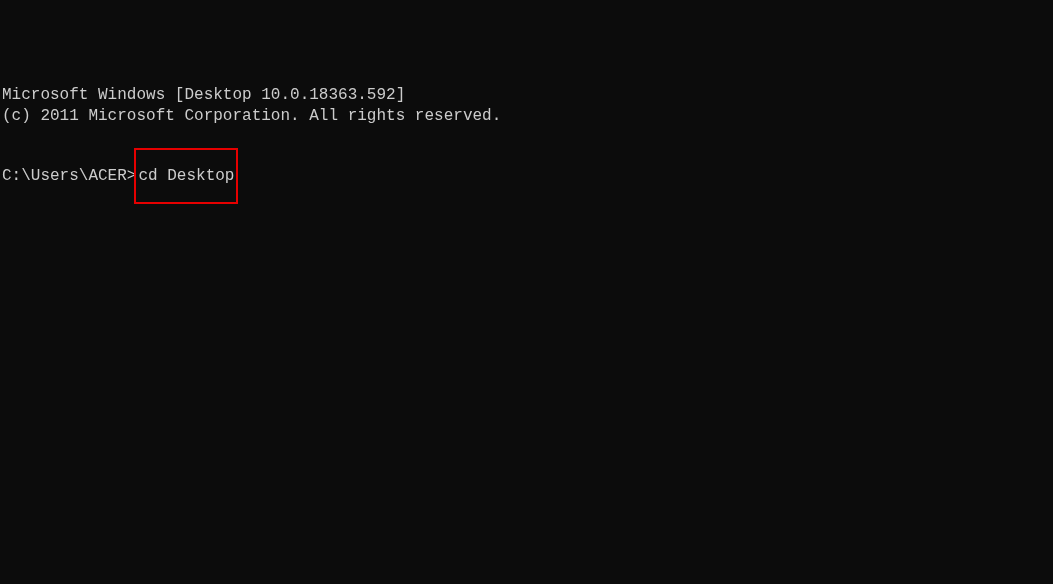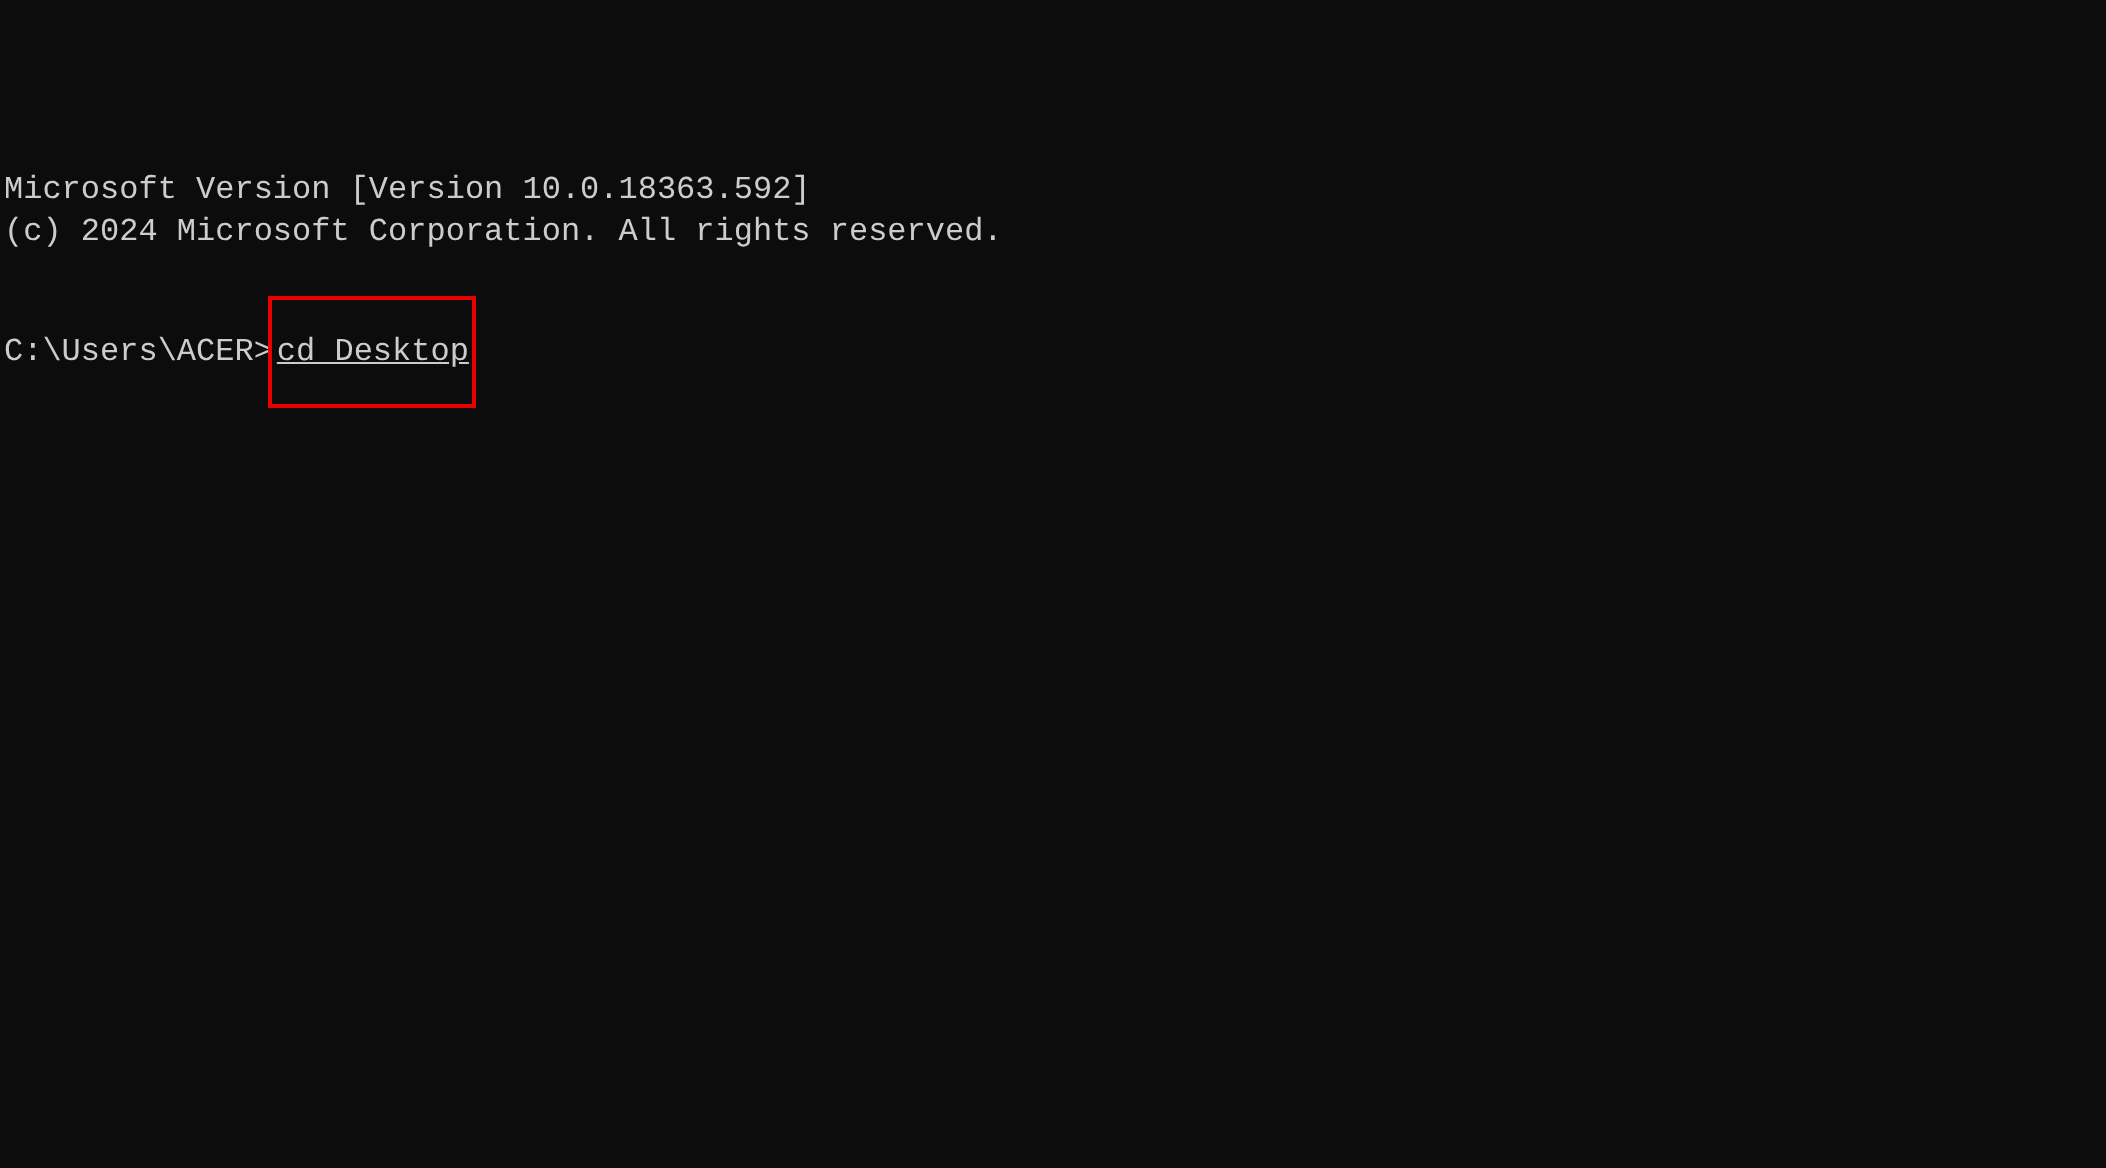--- a/index.html
+++ b/index.html
@@ -24,27 +24,26 @@
       height: 100%;
     }
     .line {
       display: block;
     }
     .highlight-box {
       border: 2px solid #e60000;
       padding: 16px 2px;
       margin-left: -2px;
       display: inline-block;
-      text-decoration: underline;
     }
     .blank-line {
       height: 1.3em;
     }
   </style>
 </head>
 <body>
 
 
 
-<div class="terminal"><span class="line">Microsoft Version [Version 10.0.18363.592]</span><span class="line">(c) 2024 Microsoft Corporation. All rights reserved.</span><div class="blank-line"></div><span class="line"><span>C:\Users\ACER&gt;</span><span class="highlight-box">cd Desktop</span></span><div class="blank-line"></div></div>
+<div class="terminal"><span class="line">Microsoft Windows [Desktop 10.0.18363.592]</span><span class="line">(c) 2011 Microsoft Corporation. All rights reserved.</span><div class="blank-line"></div><span class="line"><span>C:\Users\ACER&gt;</span><span class="highlight-box">cd Desktop</span></span><div class="blank-line"></div></div>
 
 
 
 
 </body></html>

